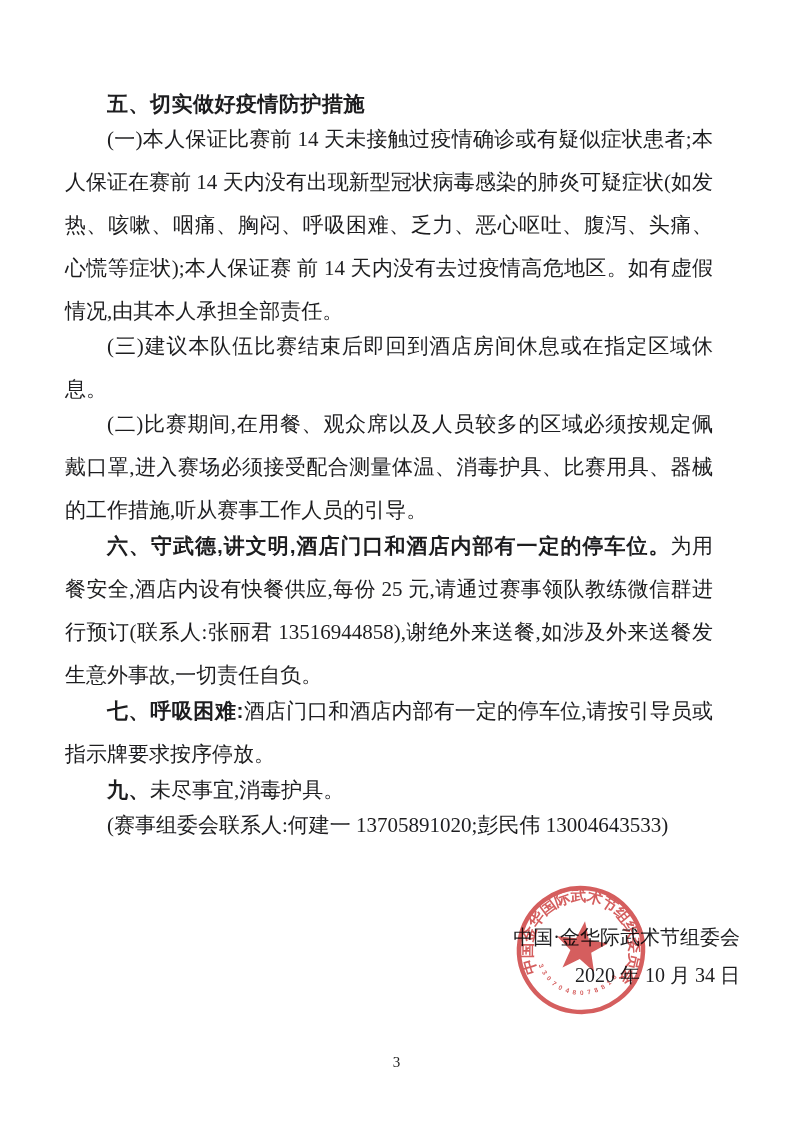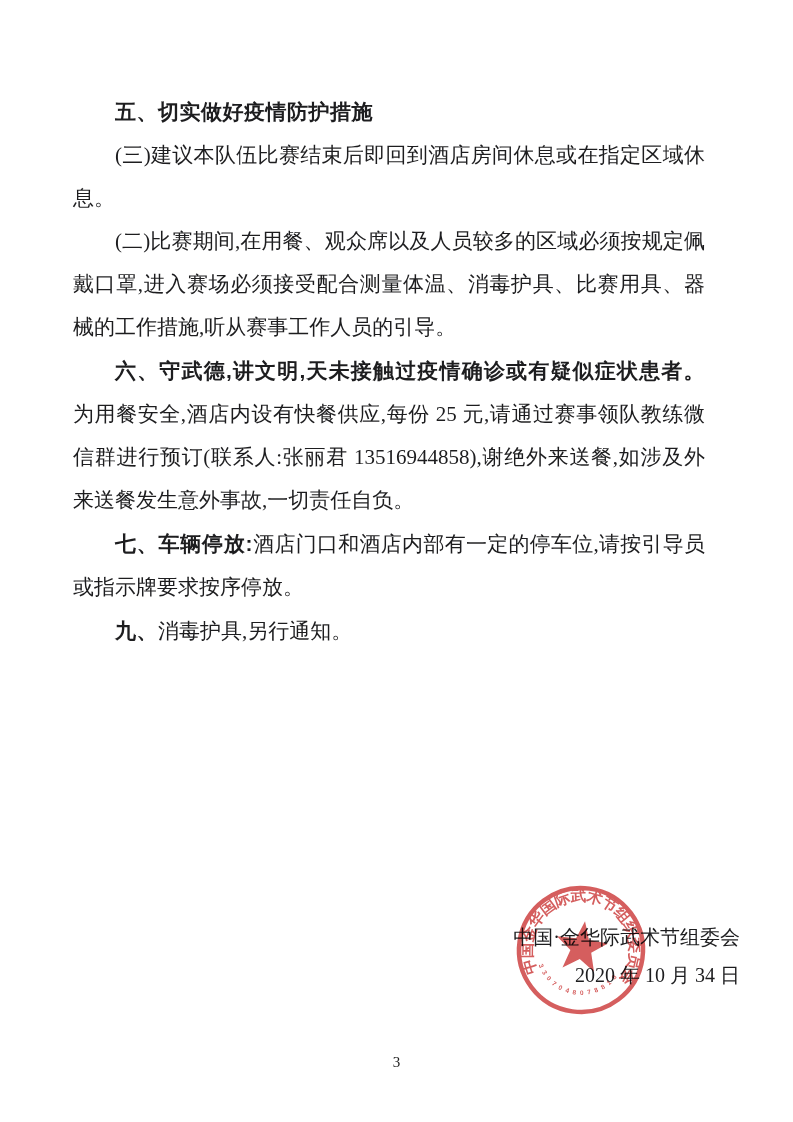--- a/index.html
+++ b/index.html
@@ -9,21 +9,21 @@
     background:#ffffff;
     overflow:hidden;
     font-family:"Liberation Serif","DejaVu Serif",serif;
     color:#1d1d1f;
   }
   .content{
     position:absolute;
     left:65px;top:82px;width:648px;
   }
   .para{
-    margin:8px;
+    margin:0;
     font-size:21px;
     line-height:43px;
     text-align:justify;
     text-indent:42px;
     word-break:break-all;
   }
   .para + .para{margin-top:-8px;}
   .seg-bold{
     font-family:"Liberation Sans","DejaVu Sans",sans-serif;
     font-weight:700;
@@ -56,25 +56,27 @@
     color:#222;
   }
 </style>
 </head>
 <body>
 
 <div class="page">
 
   <div class="content">
     <p class="para heading"><span class="seg-bold">五、切实做好疫情防护措施</span></p>
+    <p class="para"><span>(一)本人保证比赛前 14 天未接触过疫情确诊或有疑似症状患者;本人保证在赛前 14 天内没有出现新型冠状病毒感染的肺炎可疑症状(如发热、咳嗽、咽痛、胸闷、呼吸困难、乏力、恶心呕吐、腹泻、头痛、心慌等症状);本人保证赛 前 14 天内没有去过疫情高危地区。如有虚假情况,由其本人承担全部责任。</span></p>
     <p class="para"><span>(三)建议本队伍比赛结束后即回到酒店房间休息或在指定区域休息。</span></p>
     <p class="para"><span>(二)比赛期间,在用餐、观众席以及人员较多的区域必须按规定佩戴口罩,进入赛场必须接受配合测量体温、消毒护具、比赛用具、器械的工作措施,听从赛事工作人员的引导。</span></p>
-    <p class="para"><span class="seg-bold">六、守武德,讲文明,天未接触过疫情确诊或有疑似症状患者。</span><span>为用餐安全,酒店内设有快餐供应,每份 25 元,请通过赛事领队教练微信群进行预订(联系人:张丽君 13516944858),谢绝外来送餐,如涉及外来送餐发生意外事故,一切责任自负。</span></p>
-    <p class="para"><span class="seg-bold">七、车辆停放:</span><span>酒店门口和酒店内部有一定的停车位,请按引导员或指示牌要求按序停放。</span></p>
-    <p class="para"><span class="seg-bold">九、</span><span>消毒护具,另行通知。</span></p>
+    <p class="para"><span class="seg-bold">六、守武德,讲文明,酒店门口和酒店内部有一定的停车位。</span><span>为用餐安全,酒店内设有快餐供应,每份 25 元,请通过赛事领队教练微信群进行预订(联系人:张丽君 13516944858),谢绝外来送餐,如涉及外来送餐发生意外事故,一切责任自负。</span></p>
+    <p class="para"><span class="seg-bold">七、呼吸困难:</span><span>酒店门口和酒店内部有一定的停车位,请按引导员或指示牌要求按序停放。</span></p>
+    <p class="para"><span class="seg-bold">九、</span><span>未尽事宜,消毒护具。</span></p>
+    <p class="para"><span>(赛事组委会联系人:何建一 13705891020;彭民伟 13004643533)</span></p>
   </div>
 
   <div class="signature">
     <span class="sig-org">中国·金华际武术节组委会</span>
     <span class="sig-date">2020 年 10 月 34 日</span>
   </div>
 
   <svg class="stamp" viewBox="0 0 134 134" xmlns="http://www.w3.org/2000/svg">
     <defs>
       <path id="ringPath" d="M 26.9 95.1 A 49 49 0 1 1 107.1 95.1" fill="none"></path>

